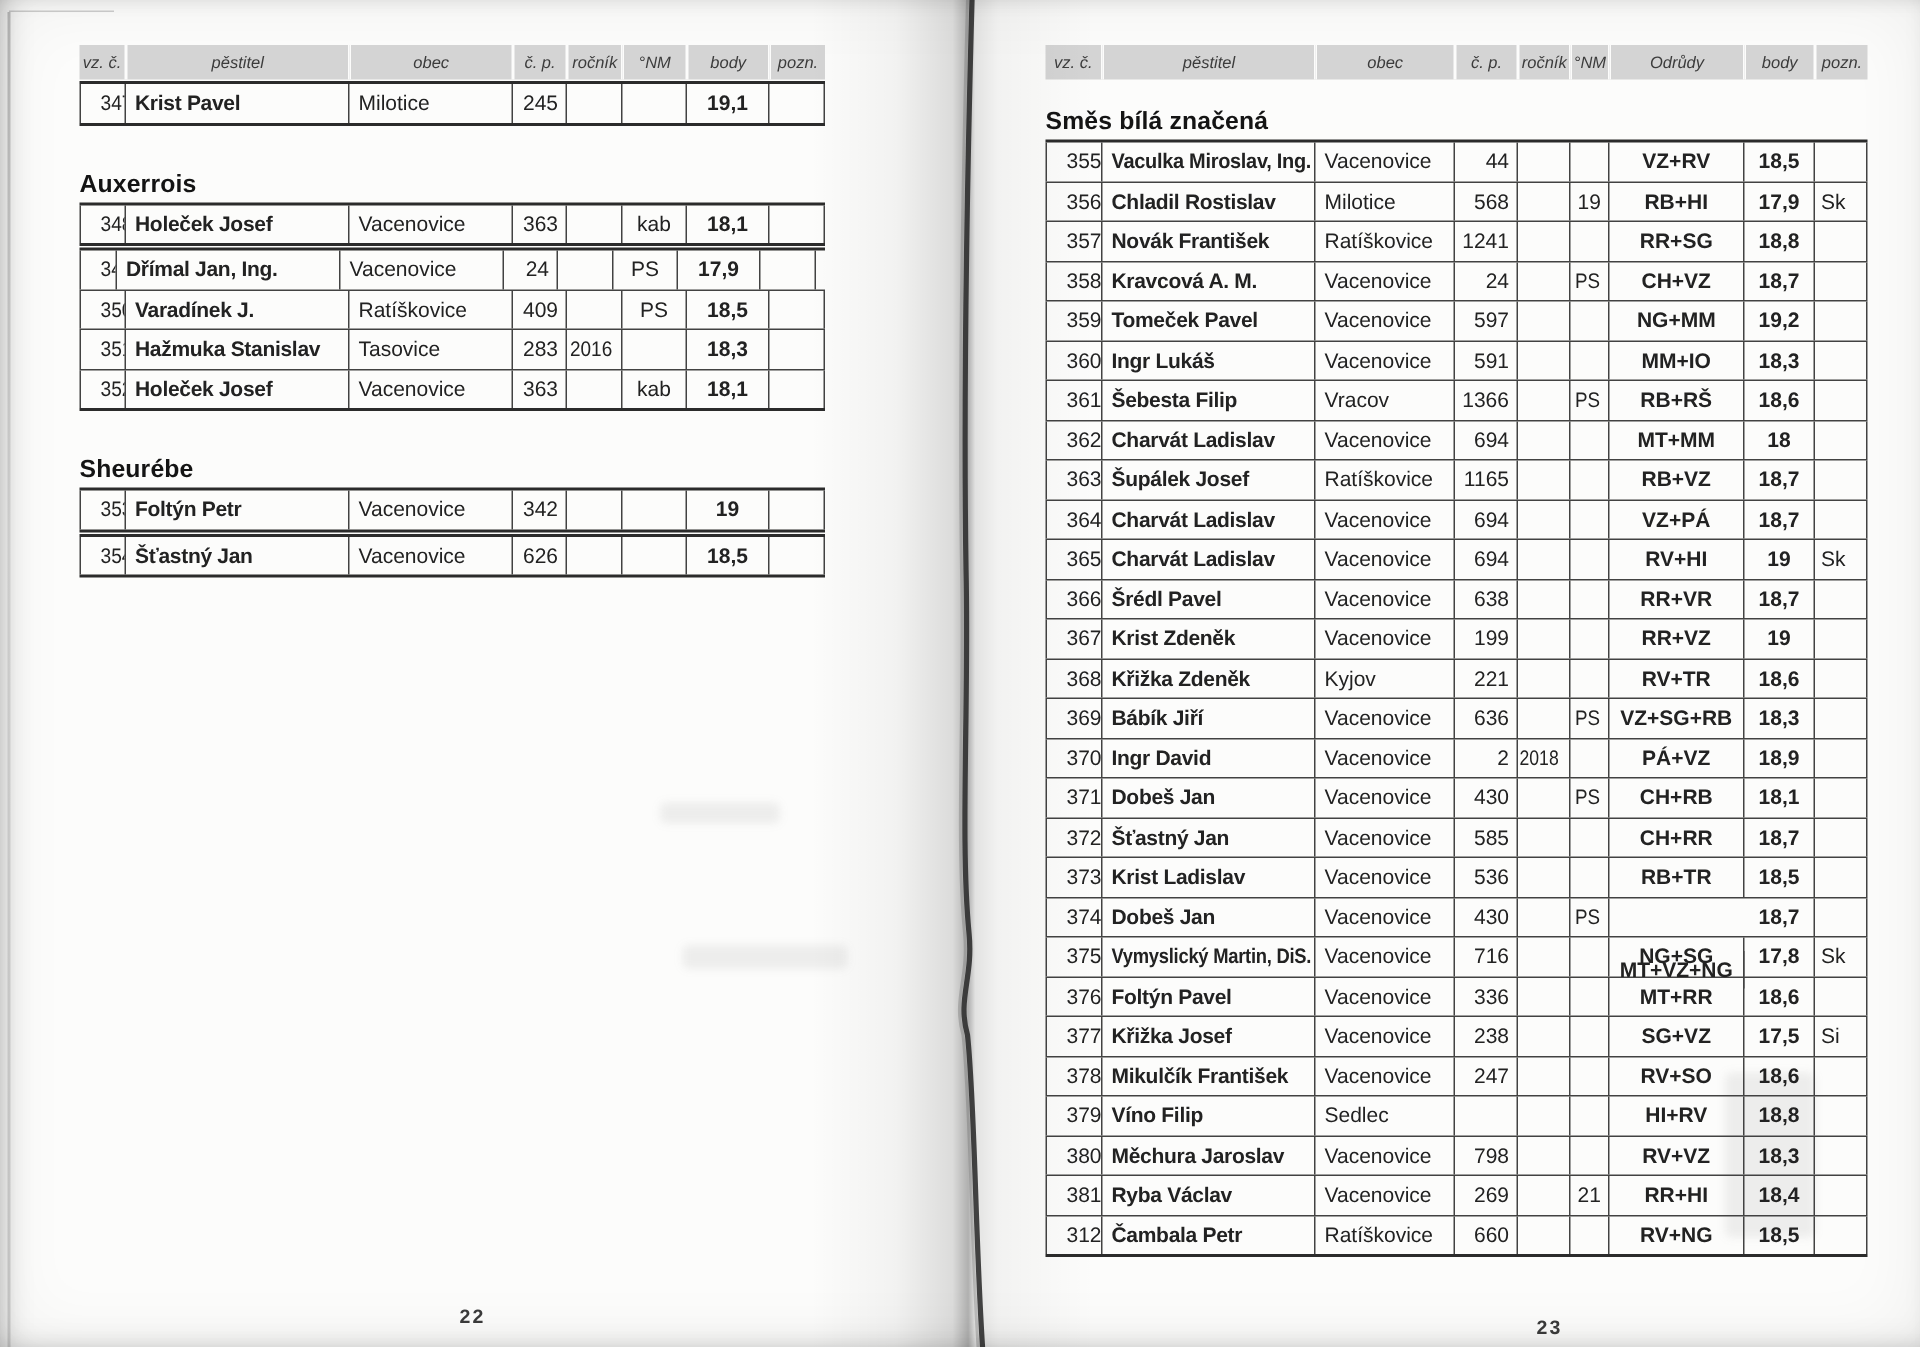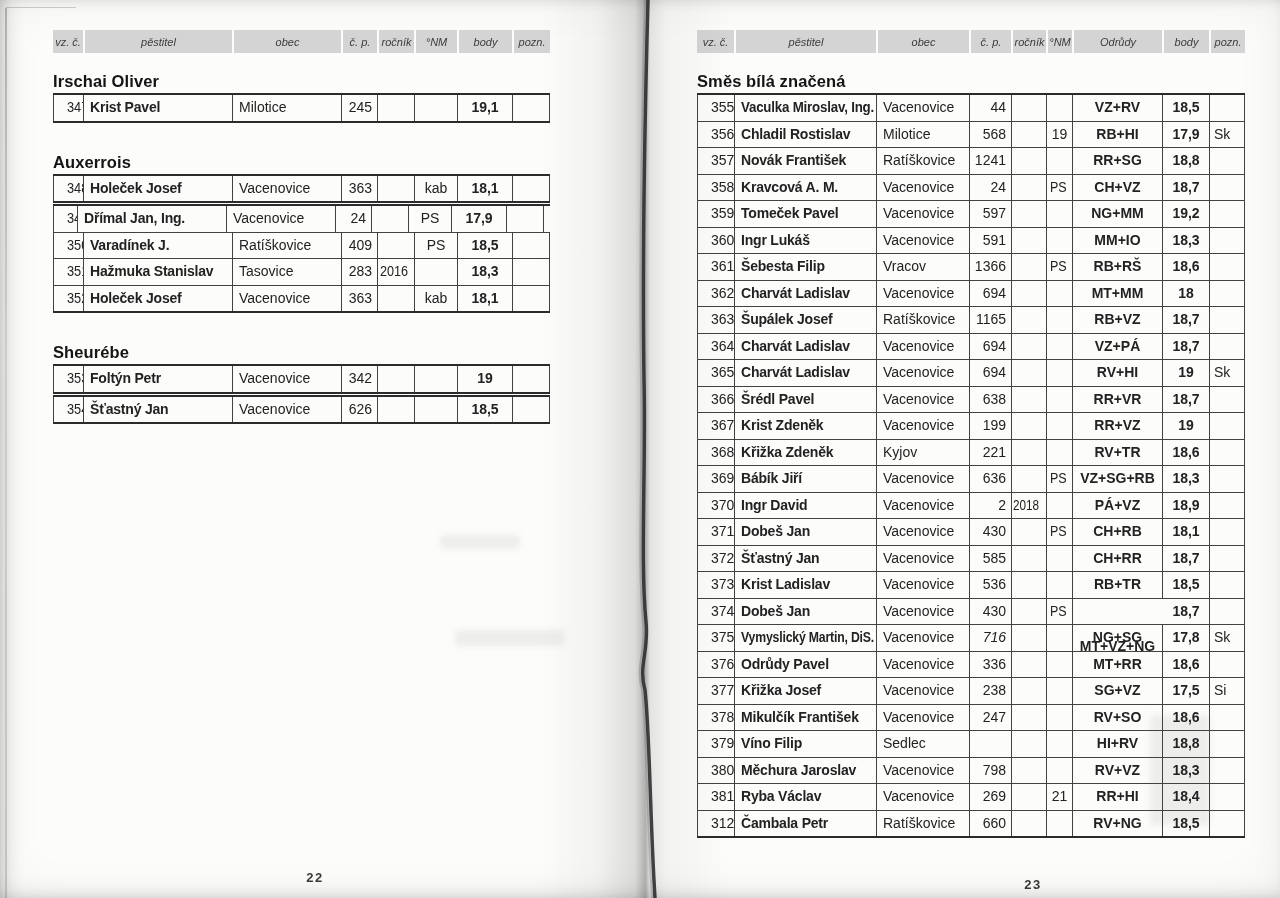--- a/index.html
+++ b/index.html
@@ -85,21 +85,20 @@
         <div class="hcell" style="width: 31px; background: rgb(212, 212, 212);">vz. č.</div>
         <div class="hcell" style="width: 149px; background: rgb(212, 212, 212);">pěstitel</div>
         <div class="hcell" style="width: 109px; background: rgb(212, 212, 212);">obec</div>
         <div class="hcell" style="width: 36px; background: rgb(212, 212, 212);">č. p.</div>
         <div class="hcell" style="width: 37px; background: rgb(212, 212, 212);">ročník</div>
         <div class="hcell" style="width: 43px; background: rgb(212, 212, 212);">°NM</div>
         <div class="hcell" style="width: 55px; background: rgb(212, 212, 212);">body</div>
         <div class="hcell" style="width: 37px; background: rgb(212, 212, 212);">pozn.</div>
       </div>
     <div class="sections">
-        <div class="section-title">Irschai Oliver</div>
         <div class="tbl">
           <div class="trow">
             <div class="tcell col-vz" style="width: 31px;"><span class="cell-text" style="transform: scaleX(0.913043);">347</span></div>
             <div class="tcell col-pestitel" style="width: 149px;"><span class="cell-text">Krist Pavel</span></div>
             <div class="tcell col-obec" style="width: 109px;"><span class="cell-text">Milotice</span></div>
             <div class="tcell col-cp" style="width: 36px;"><span class="cell-text">245</span></div>
             <div class="tcell col-rocnik" style="width: 37px;"><span class="cell-text"></span></div>
             <div class="tcell col-nm" style="width: 43px;"><span class="cell-text"></span></div>
             <div class="tcell col-body" style="width: 55px;"><span class="cell-text">19,1</span></div>
             <div class="tcell col-pozn" style="width: 37px;"><span class="cell-text"></span></div>
@@ -421,30 +420,30 @@
             <div class="tcell col-rocnik" style="width: 35px;"><span class="cell-text"></span></div>
             <div class="tcell col-nm" style="width: 26px;"><span class="cell-text" style="transform: scaleX(0.894737);">PS</span></div>
             <div class="tcell col-odrudy" style="width: 90px; margin-top: 35px;"><span class="cell-text">MT+VZ+NG</span></div>
             <div class="tcell col-body" style="width: 47px;"><span class="cell-text">18,7</span></div>
             <div class="tcell col-pozn" style="width: 35px;"><span class="cell-text"></span></div>
           </div>
           <div class="trow">
             <div class="tcell col-vz" style="width: 38px;"><span class="cell-text">375</span></div>
             <div class="tcell col-pestitel" style="width: 142px;"><span class="cell-text" style="transform: scaleX(0.875);">Vymyslický Martin, DiS.</span></div>
             <div class="tcell col-obec" style="width: 93px;"><span class="cell-text">Vacenovice</span></div>
-            <div class="tcell col-cp" style="width: 42px; font-style: italic;"><span class="cell-text">716</span></div>
+            <div class="tcell col-cp" style="width: 42px;"><span class="cell-text">716</span></div>
             <div class="tcell col-rocnik" style="width: 35px;"><span class="cell-text"></span></div>
             <div class="tcell col-nm" style="width: 26px;"><span class="cell-text"></span></div>
             <div class="tcell col-odrudy" style="width: 90px;"><span class="cell-text">NG+SG</span></div>
             <div class="tcell col-body" style="width: 47px;"><span class="cell-text">17,8</span></div>
             <div class="tcell col-pozn" style="width: 35px;"><span class="cell-text">Sk</span></div>
           </div>
           <div class="trow">
             <div class="tcell col-vz" style="width: 38px;"><span class="cell-text">376</span></div>
-            <div class="tcell col-pestitel" style="width: 142px;"><span class="cell-text">Odrůdy Pavel</span></div>
+            <div class="tcell col-pestitel" style="width: 142px;"><span class="cell-text">Foltýn Pavel</span></div>
             <div class="tcell col-obec" style="width: 93px;"><span class="cell-text">Vacenovice</span></div>
             <div class="tcell col-cp" style="width: 42px;"><span class="cell-text">336</span></div>
             <div class="tcell col-rocnik" style="width: 35px;"><span class="cell-text"></span></div>
             <div class="tcell col-nm" style="width: 26px;"><span class="cell-text"></span></div>
             <div class="tcell col-odrudy" style="width: 90px;"><span class="cell-text">MT+RR</span></div>
             <div class="tcell col-body" style="width: 47px;"><span class="cell-text">18,6</span></div>
             <div class="tcell col-pozn" style="width: 35px;"><span class="cell-text"></span></div>
           </div>
           <div class="trow">
             <div class="tcell col-vz" style="width: 38px;"><span class="cell-text">377</span></div>

